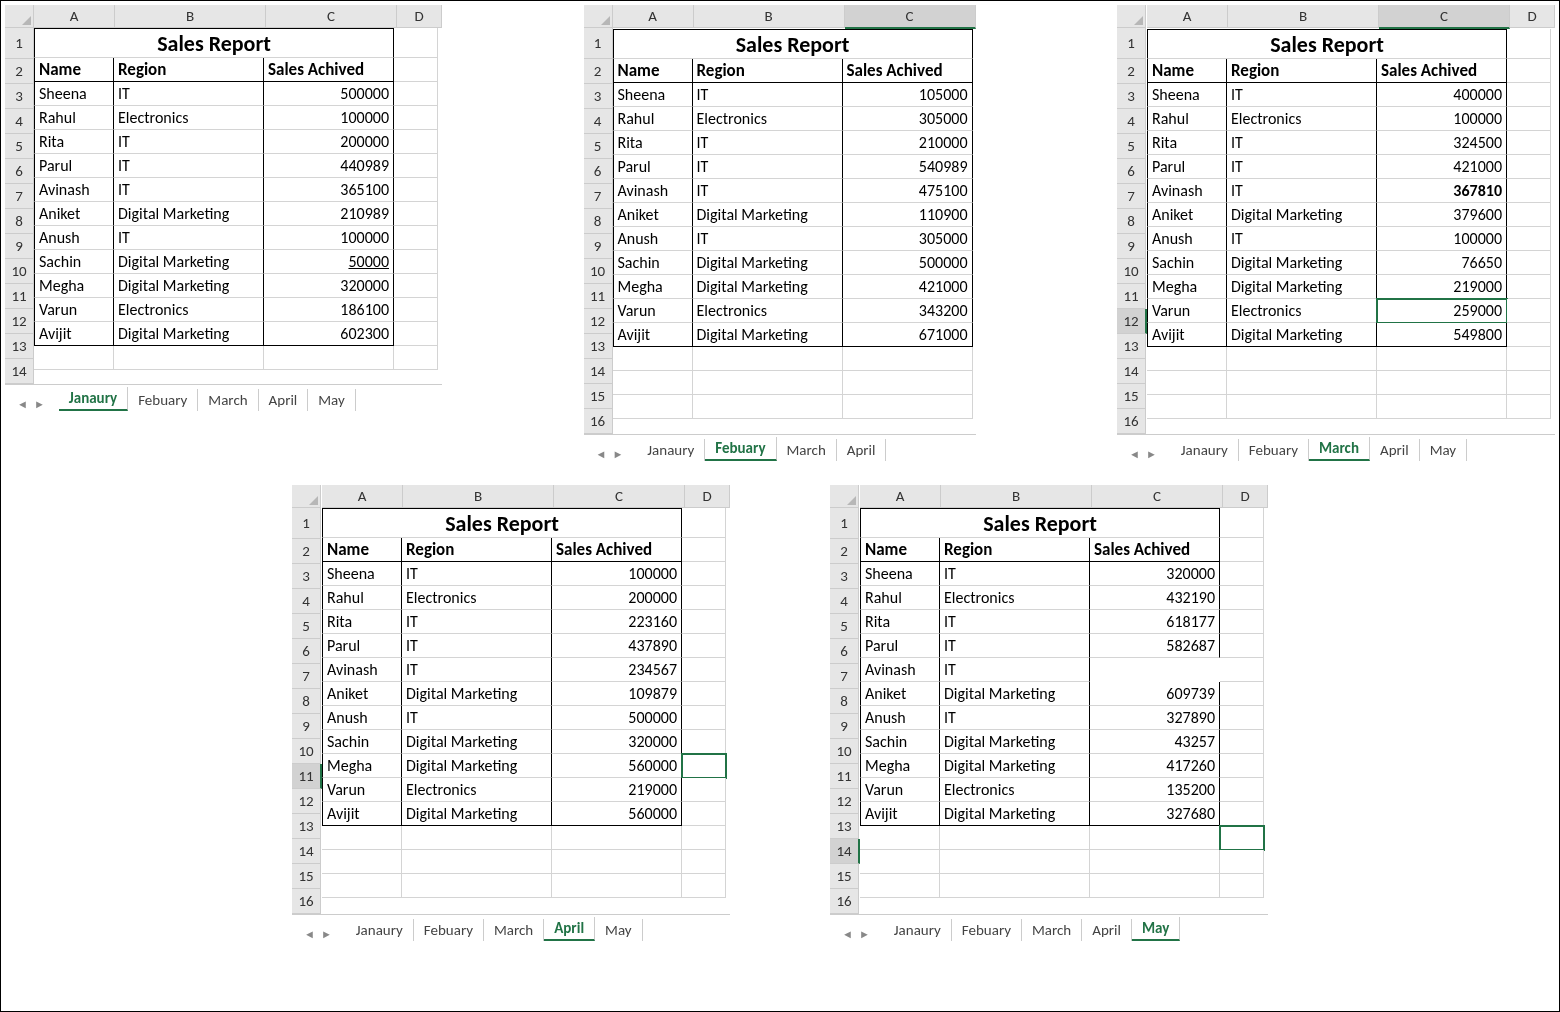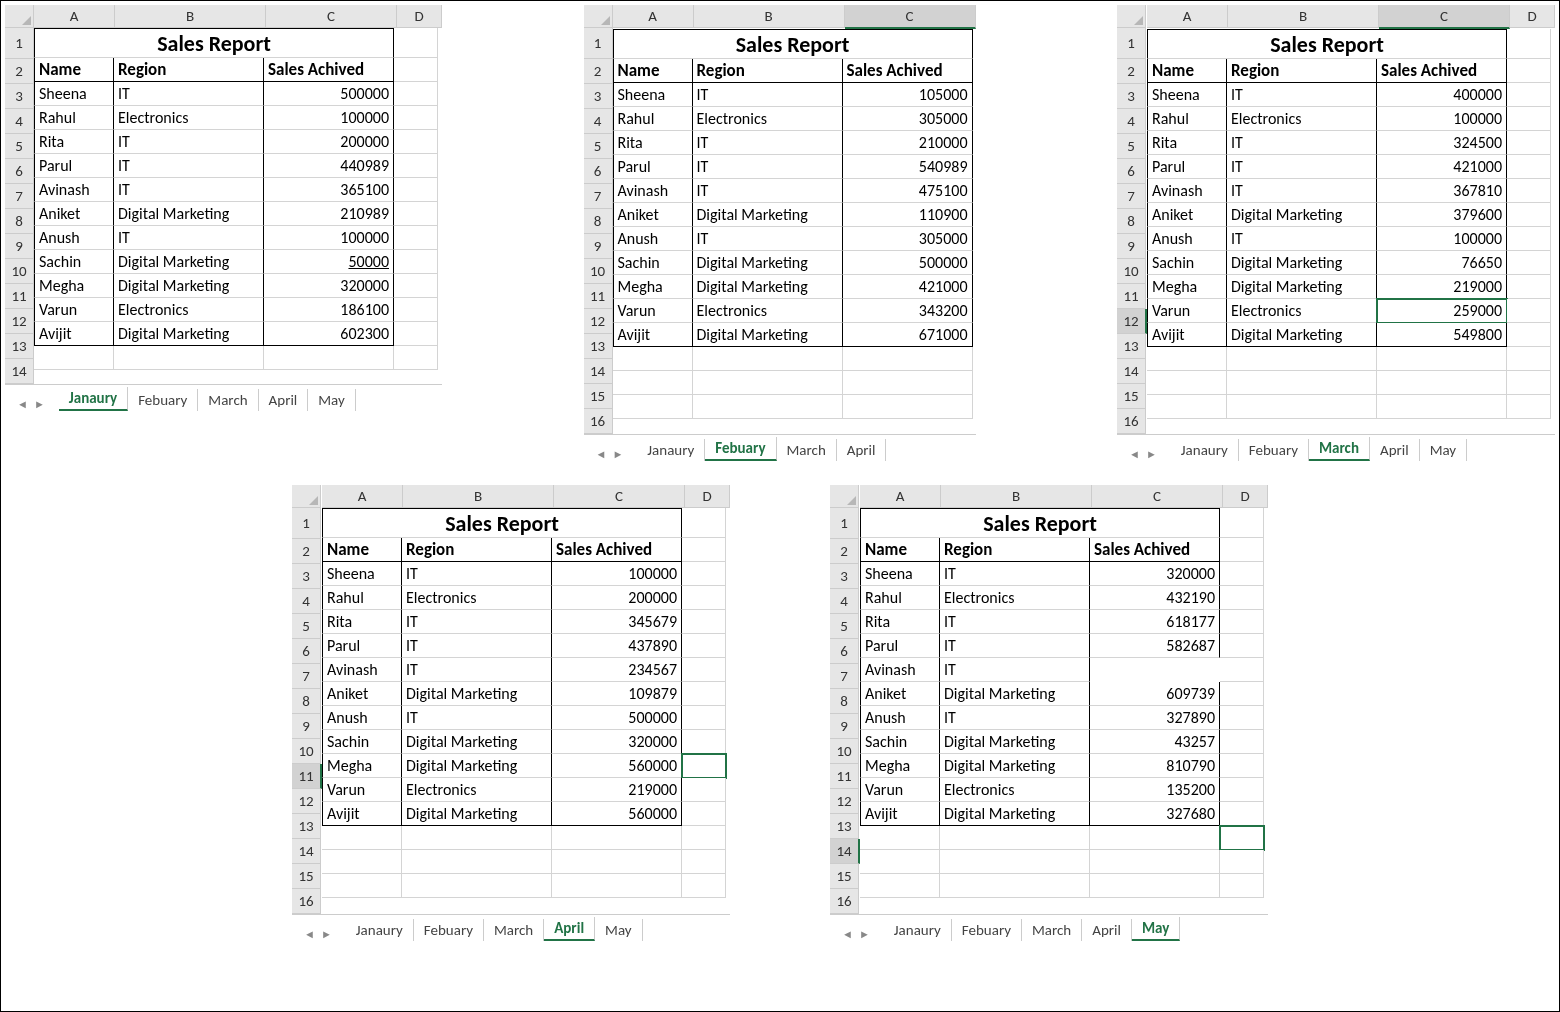--- a/index.html
+++ b/index.html
@@ -344,21 +344,21 @@
               </div>
               <div class="cr">
                 <div class="cell bl ib" style="width: 80px;">Parul</div>
                 <div class="cell ib" style="width: 150px;">IT</div>
                 <div class="cell br num" style="width: 130px;">421000</div>
                 <div class="cell" style="width: 44px;"></div>
               </div>
               <div class="cr">
                 <div class="cell bl ib" style="width: 80px;">Avinash</div>
                 <div class="cell ib" style="width: 150px;">IT</div>
-                <div class="cell br num" style="width: 130px;">367810</div>
+                <div class="cell br num" style="width: 130px; font-weight: bold;">367810</div>
                 <div class="cell" style="width: 44px;"></div>
               </div>
               <div class="cr">
                 <div class="cell bl ib" style="width: 80px;">Aniket</div>
                 <div class="cell ib" style="width: 150px;">Digital Marketing</div>
                 <div class="cell br num" style="width: 130px;">379600</div>
                 <div class="cell" style="width: 44px;"></div>
               </div>
               <div class="cr">
                 <div class="cell bl ib" style="width: 80px;">Anush</div>
@@ -472,21 +472,21 @@
               </div>
               <div class="cr">
                 <div class="cell bl ib" style="width: 80px;">Rahul</div>
                 <div class="cell ib" style="width: 150px;">Electronics</div>
                 <div class="cell br num" style="width: 130px;">200000</div>
                 <div class="cell" style="width: 44px;"></div>
               </div>
               <div class="cr">
                 <div class="cell bl ib" style="width: 80px;">Rita</div>
                 <div class="cell ib" style="width: 150px;">IT</div>
-                <div class="cell br num" style="width: 130px;">345679</div>
+                <div class="cell br num" style="width: 130px;">223160</div>
                 <div class="cell" style="width: 44px;"></div>
               </div>
               <div class="cr">
                 <div class="cell bl ib" style="width: 80px;">Parul</div>
                 <div class="cell ib" style="width: 150px;">IT</div>
                 <div class="cell br num" style="width: 130px;">437890</div>
                 <div class="cell" style="width: 44px;"></div>
               </div>
               <div class="cr">
                 <div class="cell bl ib" style="width: 80px;">Avinash</div>
@@ -646,21 +646,21 @@
               </div>
               <div class="cr">
                 <div class="cell bl ib" style="width: 80px;">Sachin</div>
                 <div class="cell ib" style="width: 150px;">Digital Marketing</div>
                 <div class="cell br num" style="width: 130px;">43257</div>
                 <div class="cell" style="width: 44px;"></div>
               </div>
               <div class="cr">
                 <div class="cell bl ib" style="width: 80px;">Megha</div>
                 <div class="cell ib" style="width: 150px;">Digital Marketing</div>
-                <div class="cell br num" style="width: 130px;">810790</div>
+                <div class="cell br num" style="width: 130px;">417260</div>
                 <div class="cell" style="width: 44px;"></div>
               </div>
               <div class="cr">
                 <div class="cell bl ib" style="width: 80px;">Varun</div>
                 <div class="cell ib" style="width: 150px;">Electronics</div>
                 <div class="cell br num" style="width: 130px;">135200</div>
                 <div class="cell" style="width: 44px;"></div>
               </div>
               <div class="cr">
                 <div class="cell bl ib bb" style="width: 80px;">Avijit</div>

